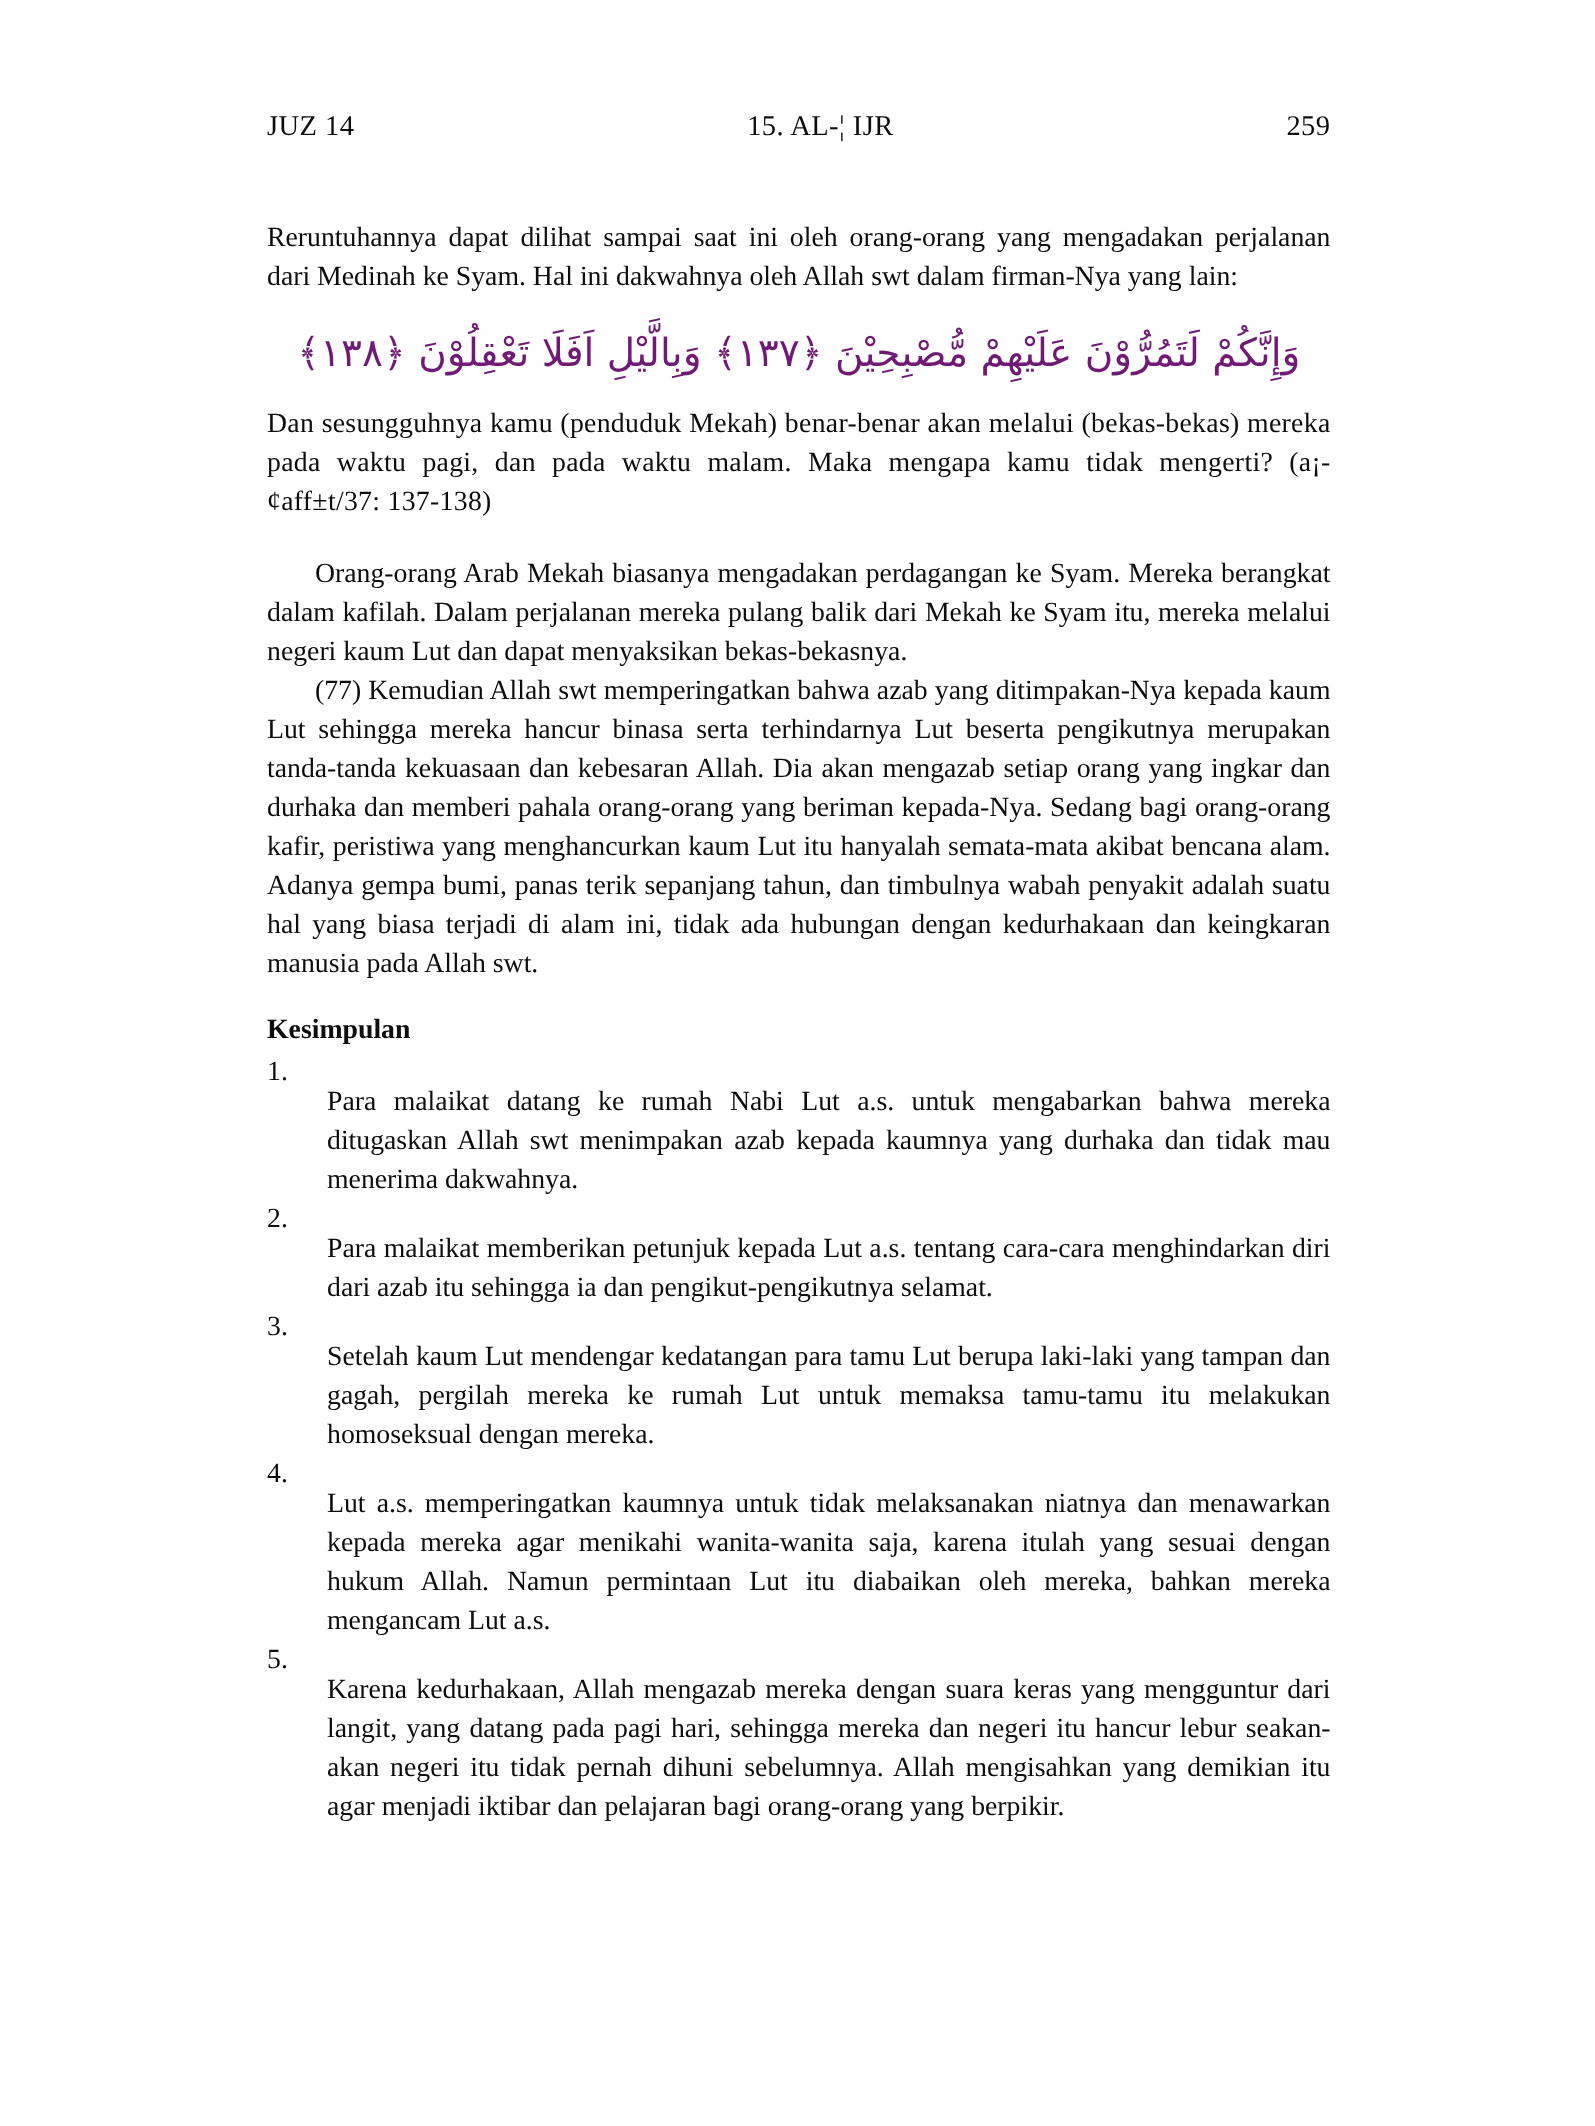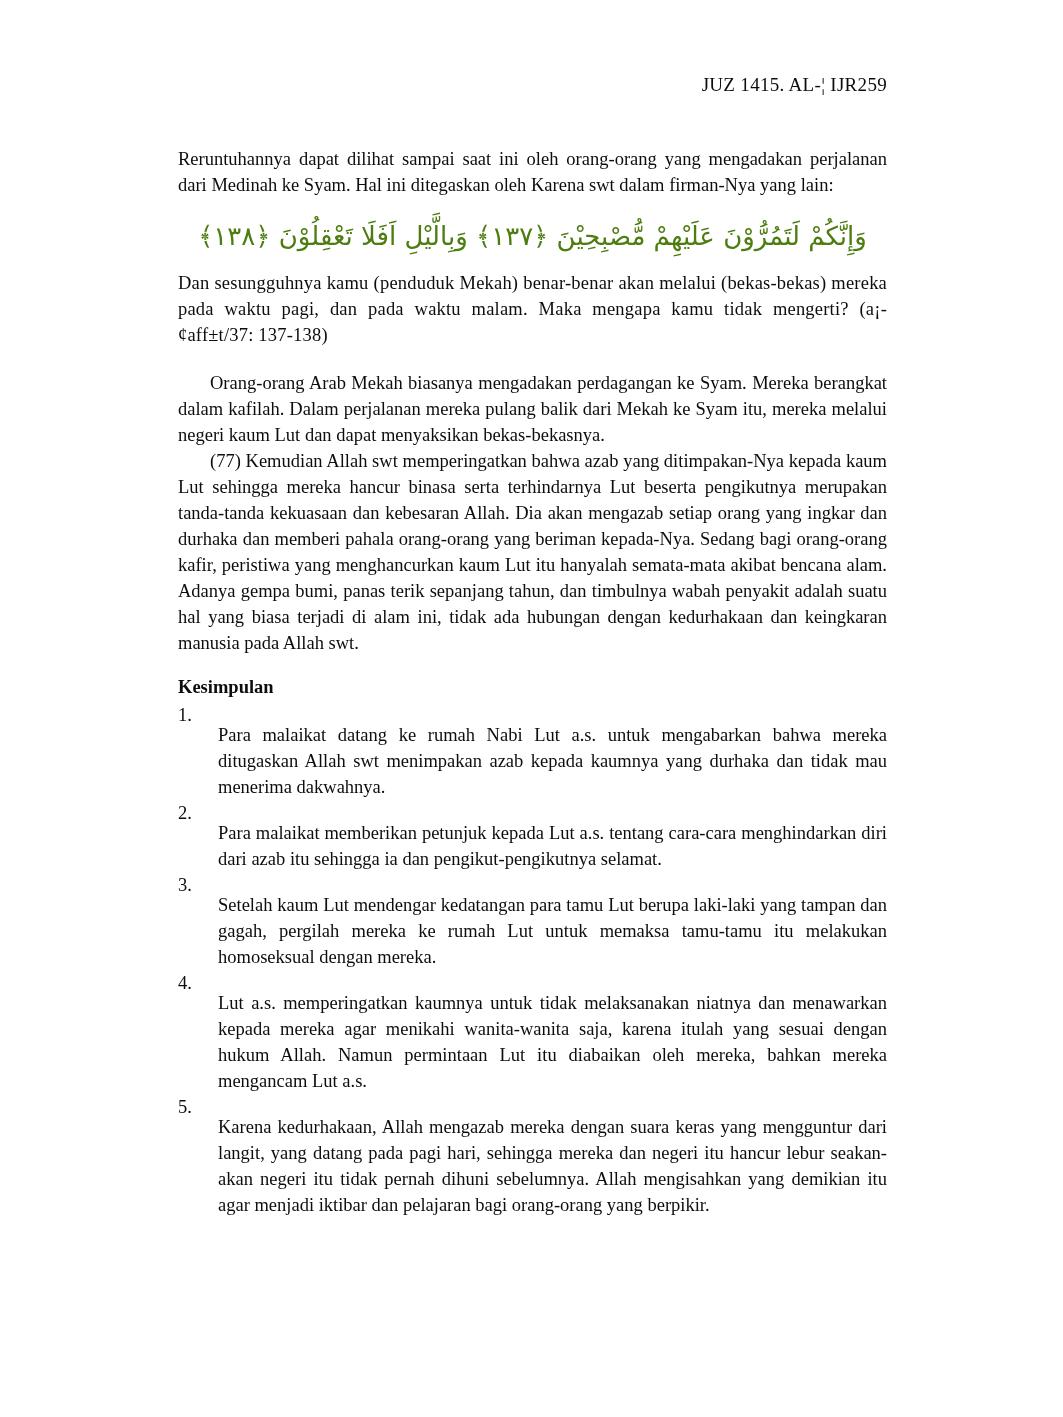--- a/index.html
+++ b/index.html
@@ -10,41 +10,41 @@
     font-family: "Liberation Serif", serif;
     color: #0d0d0d;
     position: relative;
     overflow: hidden;
   }
   .page {
     padding: 74px 176px 40px 178px;
   }
   .page-header {
     display: flex;
-    justify-content: flex-end;
+    justify-content: space-between;
     align-items: baseline;
     font-size: 19px;
     letter-spacing: 0.3px;
     margin-bottom: 50px;
   }
   .page-header .center { text-align: center; }
   .body-text {
     font-size: 18.5px;
     line-height: 26px;
     text-align: justify;
   }
   .indent { text-indent: 32px; }
   .arabic-verse {
     direction: rtl;
     text-align: center;
     font-family: "DejaVu Sans", sans-serif;
     font-size: 26px;
     line-height: 44px;
     margin: 16px 0 12px 0;
-    color: #4d7c0f;
+    color: #701a75;
   }
   .translation {
     letter-spacing: 0.2px;
   }
   .gap-md { margin-top: 22px; }
   .kesimpulan-heading {
     font-weight: bold;
     font-size: 18.5px;
     line-height: 26px;
     margin-top: 18px;
@@ -69,21 +69,21 @@
 <body>
 
 <div class="page">
 
   <div class="page-header">
     <span>JUZ 14</span>
     <span class="center">15. AL-¦ IJR</span>
     <span>259</span>
   </div>
 
-  <p class="body-text">Reruntuhannya dapat dilihat sampai saat ini oleh orang-orang yang mengadakan perjalanan dari Medinah ke Syam. Hal ini ditegaskan oleh Karena swt dalam firman-Nya yang lain:</p>
+  <p class="body-text">Reruntuhannya dapat dilihat sampai saat ini oleh orang-orang yang mengadakan perjalanan dari Medinah ke Syam. Hal ini dakwahnya oleh Allah swt dalam firman-Nya yang lain:</p>
 
   <div class="arabic-verse" dir="rtl" lang="ar">وَإِنَّكُمْ لَتَمُرُّوْنَ عَلَيْهِمْ مُّصْبِحِيْنَ ﴿١٣٧﴾ وَبِالَّيْلِ اَفَلَا تَعْقِلُوْنَ ﴿١٣٨﴾</div>
 
   <p class="body-text translation">Dan sesungguhnya kamu (penduduk Mekah) benar-benar akan melalui (bekas-bekas) mereka pada waktu pagi, dan pada waktu malam. Maka mengapa kamu tidak mengerti? (a¡-¢aff±t/37: 137-138)</p>
 
   <p class="body-text indent gap-md">Orang-orang Arab Mekah biasanya mengadakan perdagangan ke Syam. Mereka berangkat dalam kafilah. Dalam perjalanan mereka pulang balik dari Mekah ke Syam itu, mereka melalui negeri kaum Lut dan dapat menyaksikan bekas-bekasnya.</p>
 
   <p class="body-text indent">(77) Kemudian Allah swt memperingatkan bahwa azab yang ditimpakan-Nya kepada kaum Lut sehingga mereka hancur binasa serta terhindarnya Lut beserta pengikutnya merupakan tanda-tanda kekuasaan dan kebesaran Allah. Dia akan mengazab setiap orang yang ingkar dan durhaka dan memberi pahala orang-orang yang beriman kepada-Nya. Sedang bagi orang-orang kafir, peristiwa yang menghancurkan kaum Lut itu hanyalah semata-mata akibat bencana alam. Adanya gempa bumi, panas terik sepanjang tahun, dan timbulnya wabah penyakit adalah suatu hal yang biasa terjadi di alam ini, tidak ada hubungan dengan kedurhakaan dan keingkaran manusia pada Allah swt.</p>
 
   <div class="kesimpulan-heading">Kesimpulan</div>

